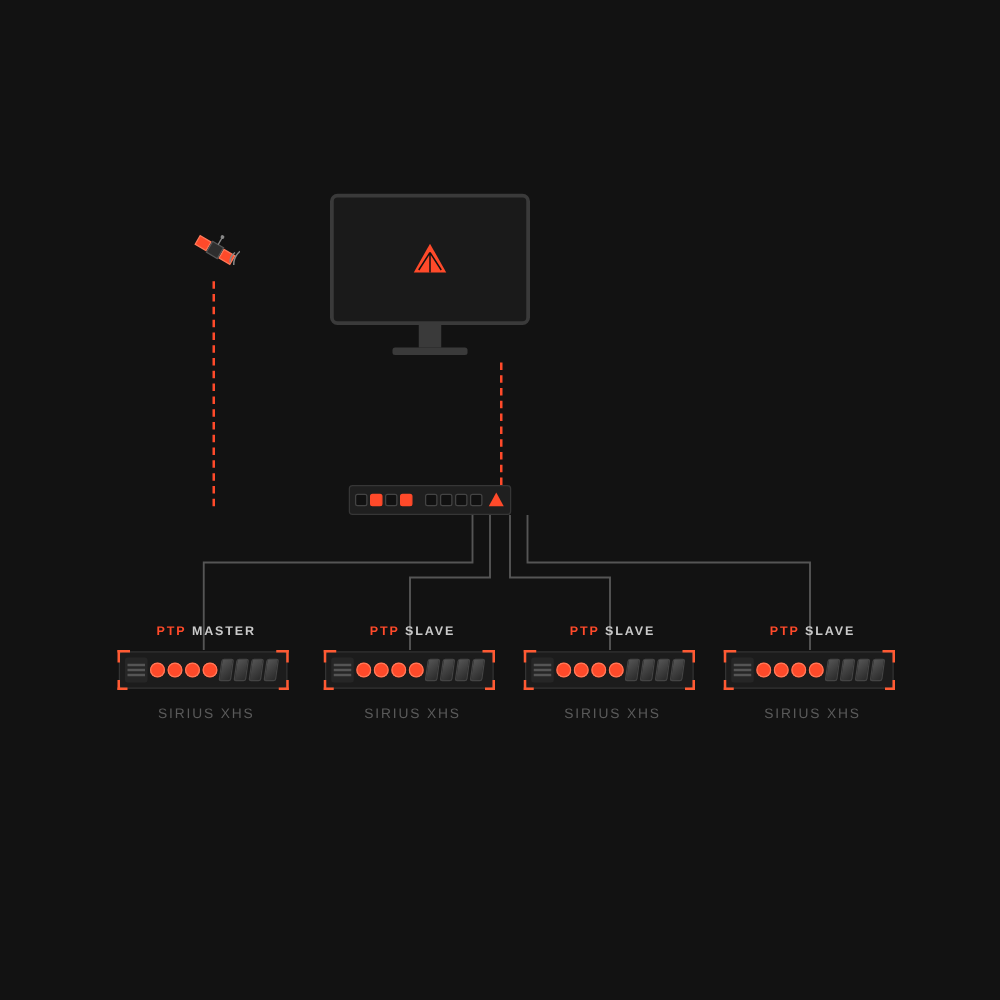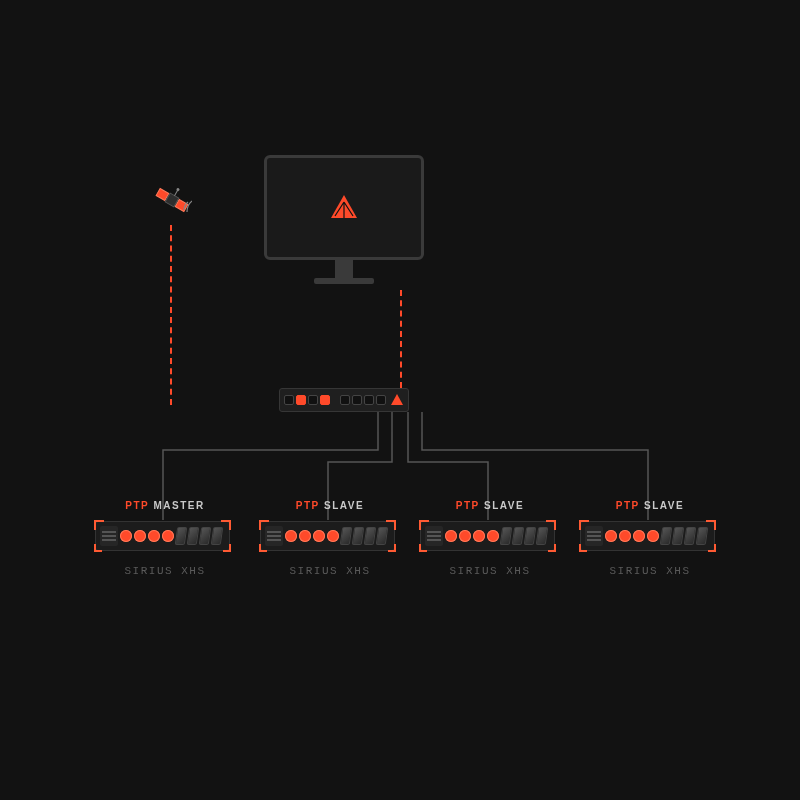--- a/index.html
+++ b/index.html
@@ -213,21 +213,20 @@
     border: 1px solid #444;
     transform: skewX(-8deg);
   }
 
   .dev-model {
     margin-top: 14px;
     color: #5a5a5a;
     font-size: 11px;
     letter-spacing: 1.5px;
     text-align: center;
-    font-family: Liberation Mono, monospace;
   }
 </style>
 </head>
 <body>
 
 <div class="canvas">
 
   <div class="satellite">
     <svg viewBox="0 0 40 40" width="40" height="40">
       <g transform="rotate(30 20 20)">

